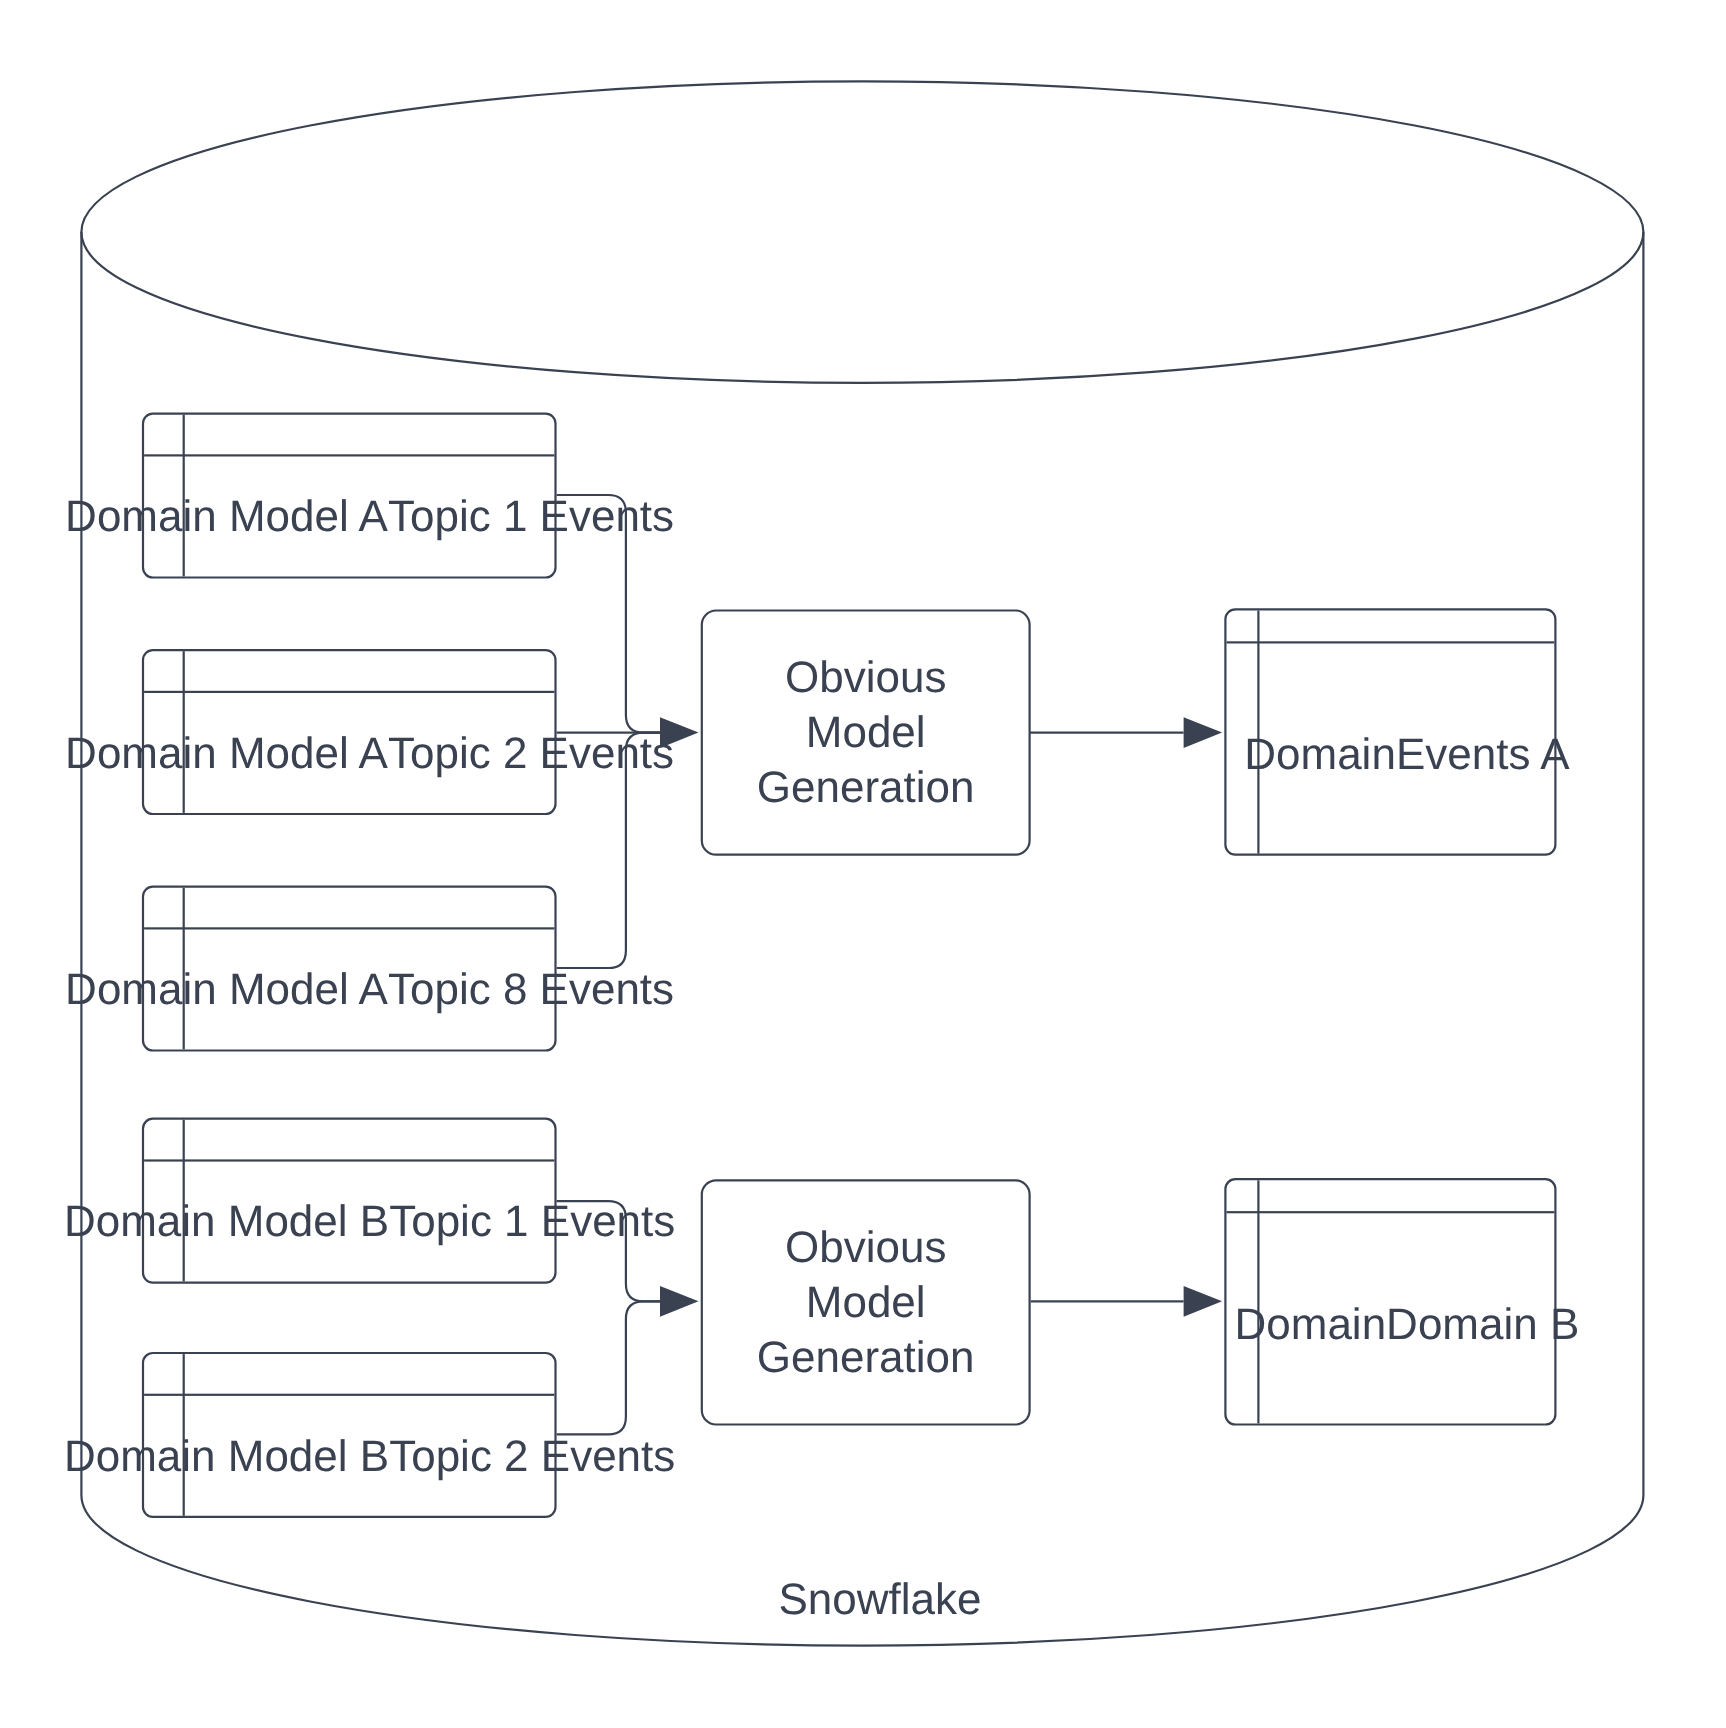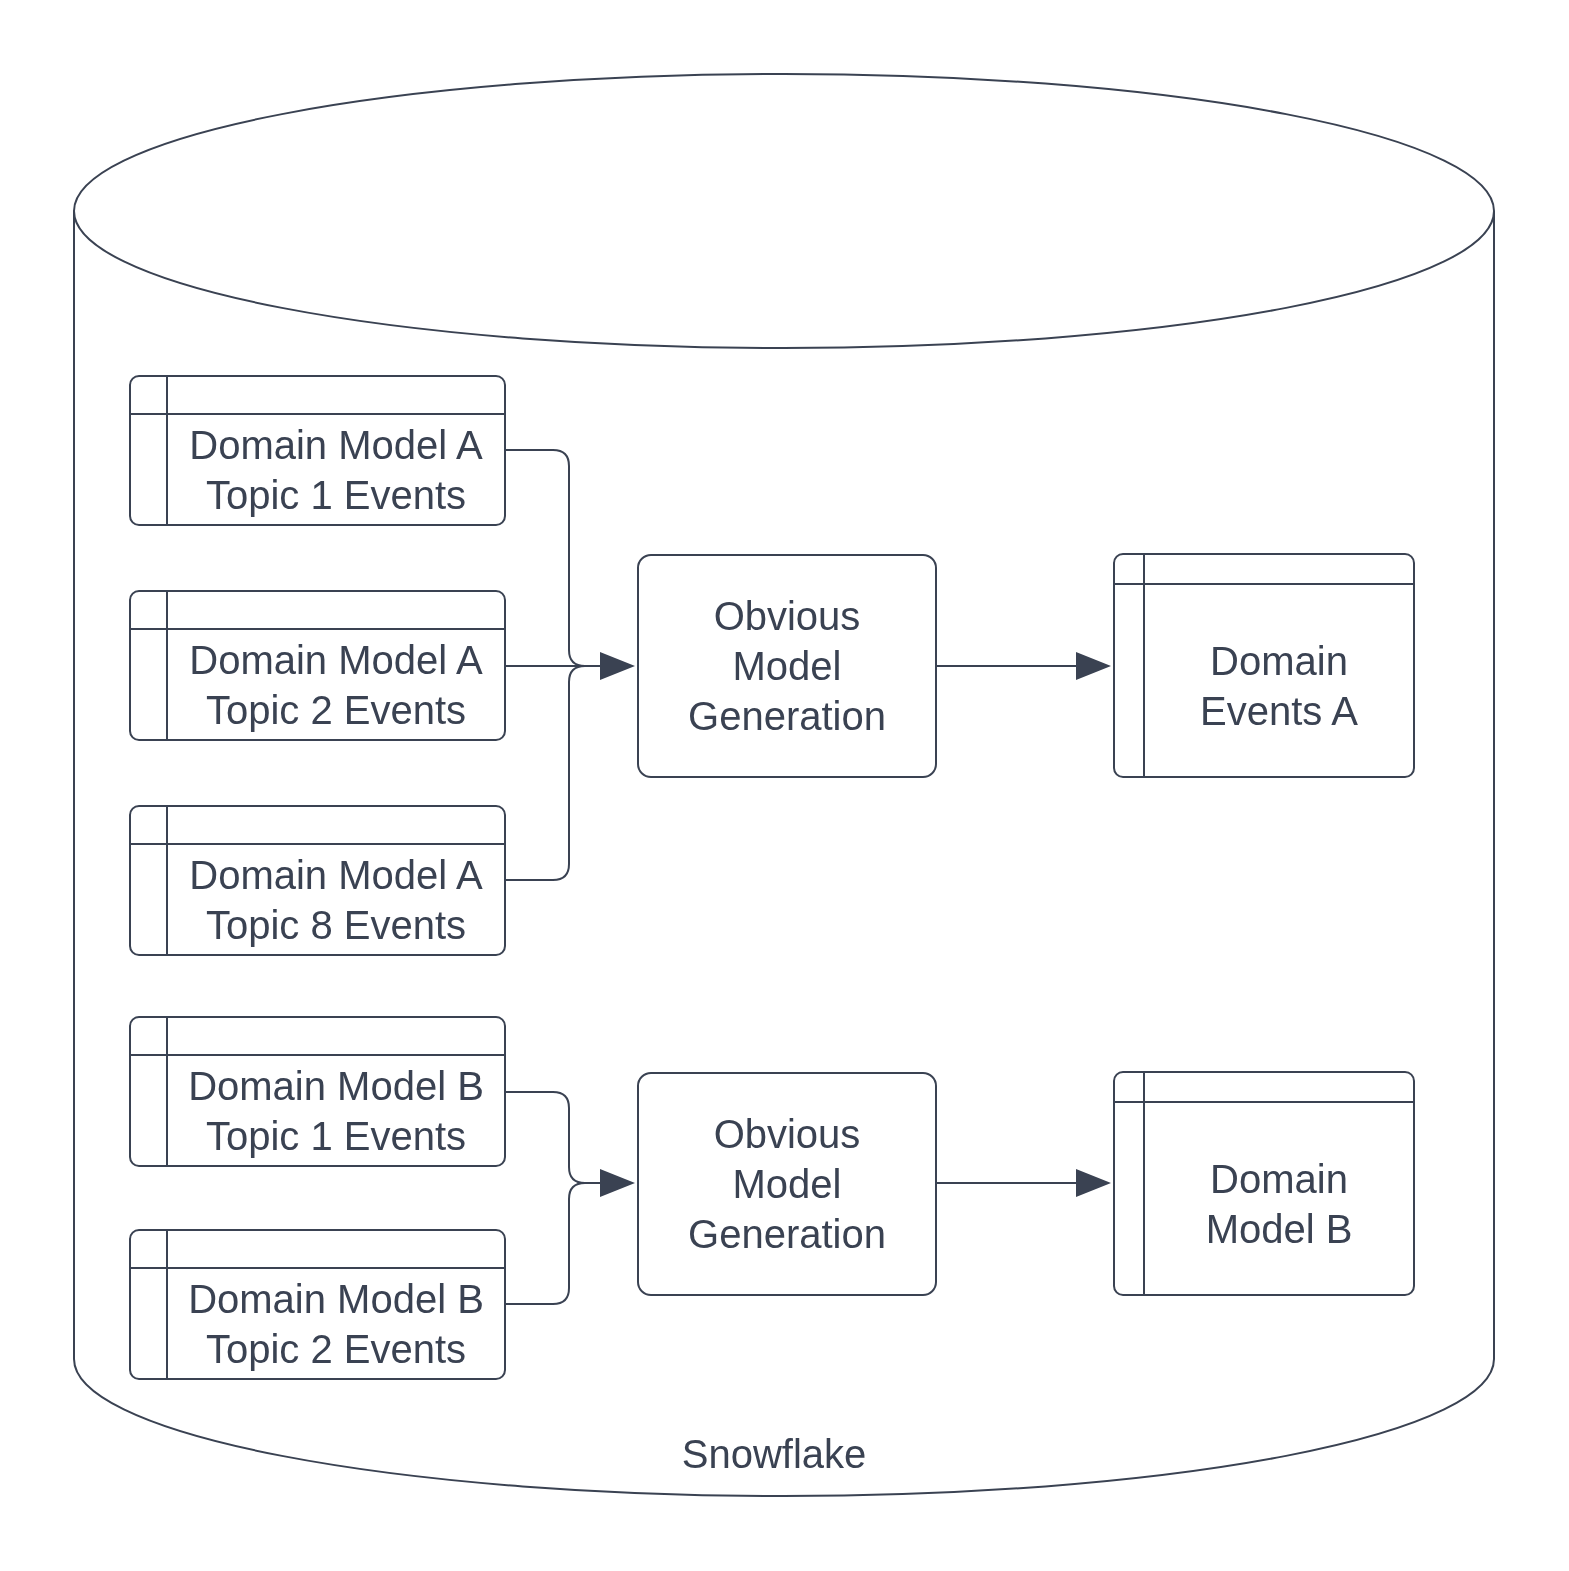--- a/index.html
+++ b/index.html
@@ -51,21 +51,21 @@
     height: 2px;
     background: var(--stroke);
   }
   .table-node .node-label {
     position: absolute;
     left: 37px;
     top: 38px;
     right: 0;
     bottom: 0;
     display: flex;
-    flex-direction: column;
+    flex-direction: row;
     justify-content: center;
     align-items: center;
     font-size: 40px;
     line-height: 50px;
     color: var(--text);
     text-align: center;
     white-space: nowrap;
   }
   .table-node--output .col-divider { left: 28px; }
   .table-node--output .row-divider { top: 28px; }
@@ -85,21 +85,21 @@
     line-height: 50px;
     color: var(--text);
     text-align: right;
     white-space: nowrap;
   }
   .node-label span, .process-node span { display: block; }
   
   .cylinder-label {
     position: absolute;
     z-index: 1;
-    left: 574px;
+    left: 600px;
     top: 1432px;
     width: 400px;
     text-align: center;
     font-size: 40px;
     line-height: 44px;
     color: var(--text);
   }
   
   #tableA1 { left: 129px; top: 375px;  width: 377px; height: 151px; }
   #tableA2 { left: 129px; top: 590px;  width: 377px; height: 151px; }
@@ -205,19 +205,19 @@
       <span>Domain</span>
       <span>Events A</span>
     </div>
   </div>
 
   <div class="table-node table-node--output" id="outputB">
     <div class="col-divider"></div>
     <div class="row-divider"></div>
     <div class="node-label">
       <span>Domain</span>
-      <span>Model B</span>
+      <span>Domain B</span>
     </div>
   </div>
 
   <div class="cylinder-label">Snowflake</div>
 
 </div>
 
 </body></html>

